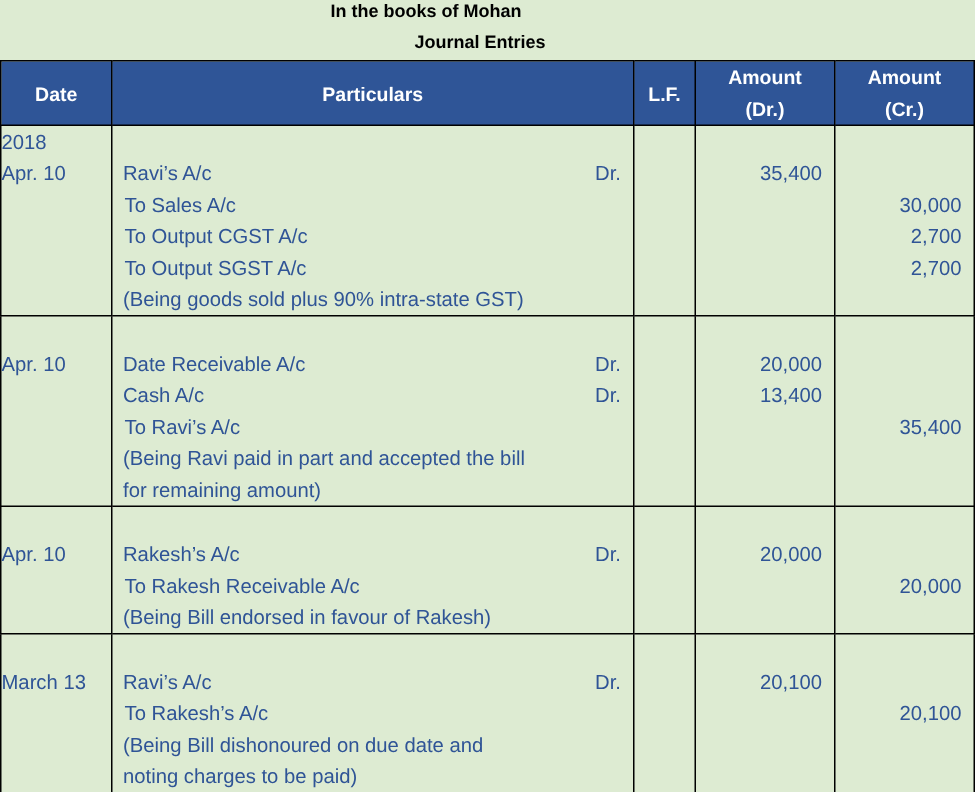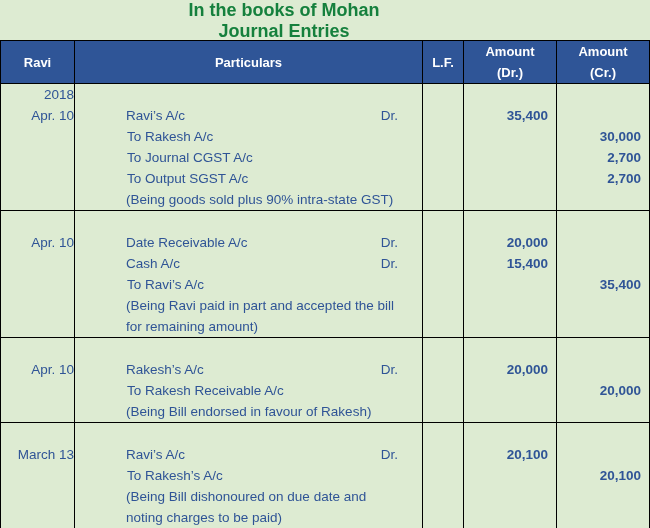--- a/index.html
+++ b/index.html
@@ -5,60 +5,60 @@
     html, body { margin:0; padding:0; }
     body {
       width:650px; height:528px; overflow:hidden;
       background:#DDEBD2;
       font-family:"Liberation Sans", "DejaVu Sans", sans-serif;
       color:#2F5496;
       position:relative;
     }
     .title {
       position:absolute; left:0; width:568px; text-align:center;
-      font-weight:bold; font-size:18px; color:#15803d;
+      font-weight:bold; font-size:12px; color:#000000;
     }
     .t1 { top:0px; }
-    .t2 { top:21px; }
+    .t2 { top:21px;padding-left:36px; }
     table {
       position:absolute; left:0; top:40px;
       border-collapse:collapse; table-layout:fixed;
       width:649px;
     }
     th, td { border:1.5px solid #000; padding:0; }
     th {
       background:#2F5597; color:#fff; font-weight:bold; font-size:13px;
       height:40px; line-height:21px; text-align:center;
     }
     td { vertical-align:top; font-size:13.5px; }
     .line { height:21px; line-height:21px; white-space:nowrap; }
-    .date { text-align:right; }
-    .part { padding-left:7px; position:relative;margin-left:44px; }
+    .date { text-align:left; }
+    .part { padding-left:7px; position:relative; }
     .indent { padding-left:8px; }
-    .drmark { position:absolute; right:24px; }
-    .amt { text-align:right; padding-right:8px;font-weight:bold; }
+    .drmark { position:absolute; right:8px; }
+    .amt { text-align:right; padding-right:8px; }
     .blank { height:21px; }
   </style>
 </head>
 <body>
 
 <div class="title t1">In the books of Mohan</div>
 <div class="title t2">Journal Entries</div>
 
 <table>
   <colgroup>
     <col style="width:74px">
     <col style="width:348px">
     <col style="width:41px">
     <col style="width:93px">
     <col style="width:93px">
   </colgroup>
   <thead>
     <tr>
-      <th>Ravi</th>
+      <th>Date</th>
       <th>Particulars</th>
       <th>L.F.</th>
       <th>
         <div>Amount</div>
         <div>(Dr.)</div>
       </th>
       <th>
         <div>Amount</div>
         <div>(Cr.)</div>
       </th>
@@ -67,22 +67,22 @@
   <tbody>
 
     <tr style="height:126px">
       <td>
         <div class="line date">2018</div>
         <div class="line date">Apr. 10</div>
       </td>
       <td>
         <div class="blank"></div>
         <div class="line part"><span>Ravi’s A/c</span><span class="drmark">Dr.</span></div>
-        <div class="line part indent">To Rakesh A/c</div>
-        <div class="line part indent">To Journal CGST A/c</div>
+        <div class="line part indent">To Sales A/c</div>
+        <div class="line part indent">To Output CGST A/c</div>
         <div class="line part indent">To Output SGST A/c</div>
         <div class="line part">(Being goods sold plus 90% intra-state GST)</div>
       </td>
       <td></td>
       <td>
         <div class="blank"></div>
         <div class="line amt">35,400</div>
       </td>
       <td>
         <div class="blank"></div>
@@ -103,21 +103,21 @@
         <div class="line part"><span>Date Receivable A/c</span><span class="drmark">Dr.</span></div>
         <div class="line part"><span>Cash A/c</span><span class="drmark">Dr.</span></div>
         <div class="line part indent">To Ravi’s A/c</div>
         <div class="line part">(Being Ravi paid in part and accepted the bill</div>
         <div class="line part">for remaining amount)</div>
       </td>
       <td></td>
       <td>
         <div class="blank"></div>
         <div class="line amt">20,000</div>
-        <div class="line amt">15,400</div>
+        <div class="line amt">13,400</div>
       </td>
       <td>
         <div class="blank"></div>
           <div class="blank"></div>
           <div class="blank"></div>
         <div class="line amt">35,400</div>
       </td>
     </tr>
 
     <tr style="height:84px">

